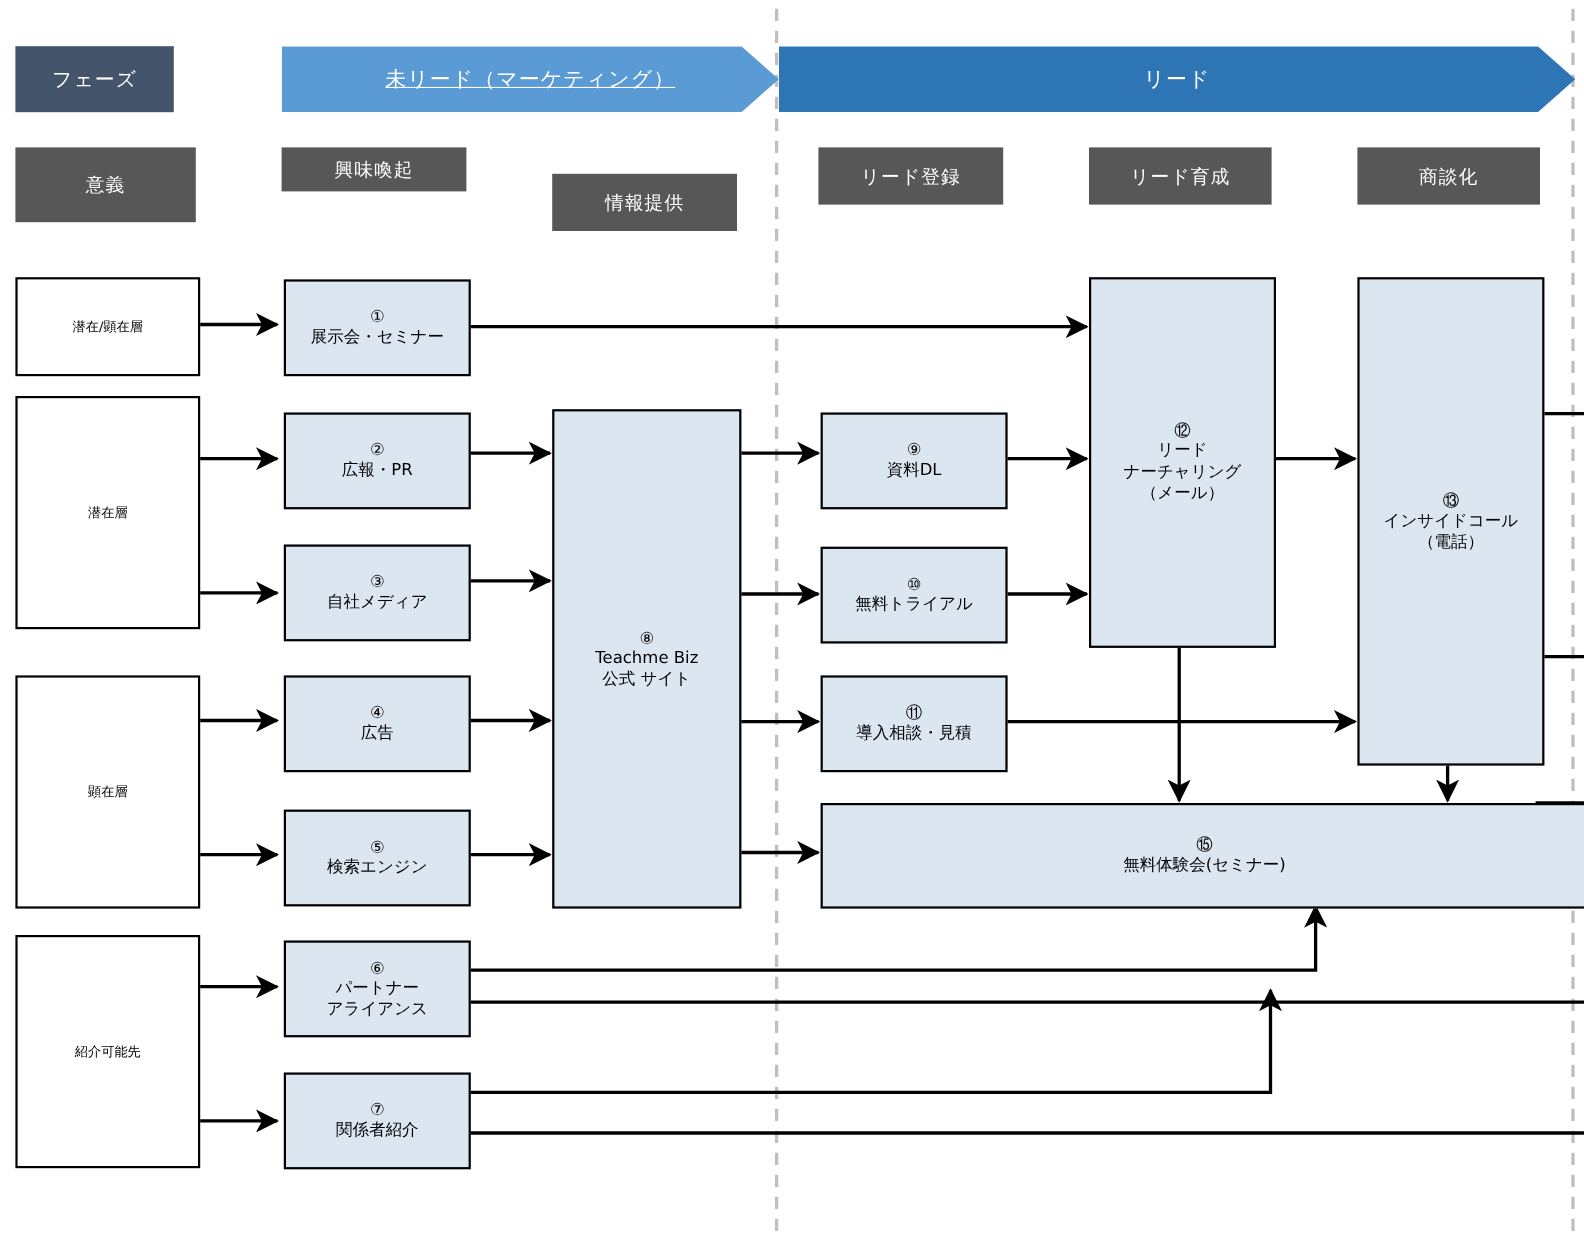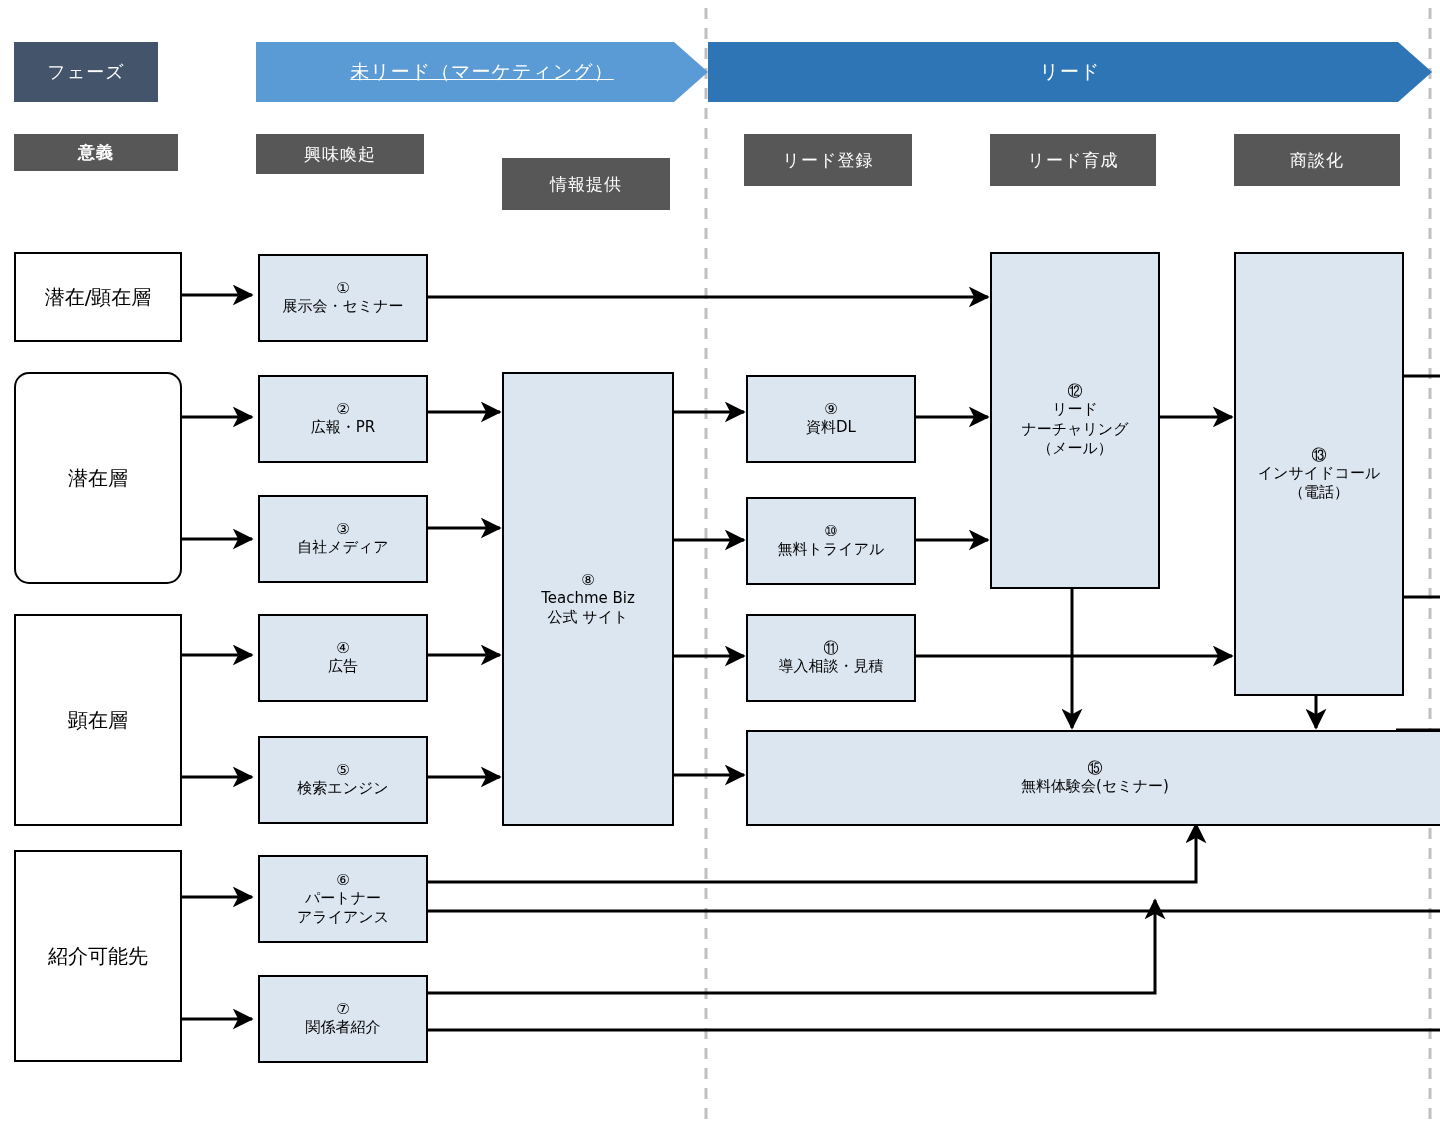--- a/index.html
+++ b/index.html
@@ -17,21 +17,21 @@
   
   .stage-box{
     position:absolute;background:#575757;color:#fff;
     display:flex;align-items:center;justify-content:center;font-size:17px;letter-spacing:1px;
   }
 
   
   .aud-box{
     position:absolute;background:#ffffff;border:2.5px solid #000;
     display:flex;align-items:center;justify-content:center;
-    font-size:20px;color:#000;text-align:center;
+    font-size:12px;color:#000;text-align:center;
   }
 
   
   .node{
     position:absolute;background:#DCE6F1;border:2.5px solid #000;
     display:flex;flex-direction:column;align-items:center;justify-content:center;
     font-size:15px;color:#000;text-align:center;line-height:1.28;
   }
   .node .num{font-size:15px;line-height:1.2;}
   .node .ttl{font-size:15px;line-height:1.3;white-space:pre-line;}
@@ -106,30 +106,30 @@
   <div class="chev" style="left:256px;top:42px;width:452px;height:60px;background:#5B9BD5;
               clip-path:polygon(0 0, calc(100% - 34px) 0, 100% 50%, calc(100% - 34px) 100%, 0 100%);text-decoration:underline;">
     <span>未リード（マーケティング）</span>
   </div>
 
   <div class="chev" style="left:708px;top:42px;width:724px;height:60px;background:#2E75B6;
               clip-path:polygon(0 0, calc(100% - 34px) 0, 100% 50%, calc(100% - 34px) 100%, 0 100%);">
     <span>リード</span>
   </div>
 
-  <div class="stage-box" style="left:14px;top:134px;width:164px;height:37px;font-weight:bold;">意義</div>
+  <div class="stage-box" style="left:14px;top:134px;width:164px;height:68px;">意義</div>
 
   <div class="stage-box" style="left:256px;top:134px;width:168px;height:40px;">興味喚起</div>
   <div class="stage-box" style="left:502px;top:134px;width:168px;height:52px;margin-top:24px;">情報提供</div>
   <div class="stage-box" style="left:744px;top:134px;width:168px;height:52px;">リード登録</div>
   <div class="stage-box" style="left:990px;top:134px;width:166px;height:52px;">リード育成</div>
   <div class="stage-box" style="left:1234px;top:134px;width:166px;height:52px;">商談化</div>
 
   <div class="aud-box" style="left:14px;top:252px;width:164px;height:86px;">潜在/顕在層</div>
-  <div class="aud-box" style="left:14px;top:372px;width:164px;height:208px;border-radius:15px;">潜在層</div>
+  <div class="aud-box" style="left:14px;top:360px;width:164px;height:208px;">潜在層</div>
   <div class="aud-box" style="left:14px;top:614px;width:164px;height:208px;">顕在層</div>
   <div class="aud-box" style="left:14px;top:850px;width:164px;height:208px;">紹介可能先</div>
 
   <div class="node" style="left:258px;top:254px;width:166px;height:84px;">
     <span class="num">①</span>
     <span class="ttl">展示会・セミナー</span>
   </div>
 
   <div class="node" style="left:258px;top:375px;width:166px;height:84px;">
     <span class="num">②</span>

